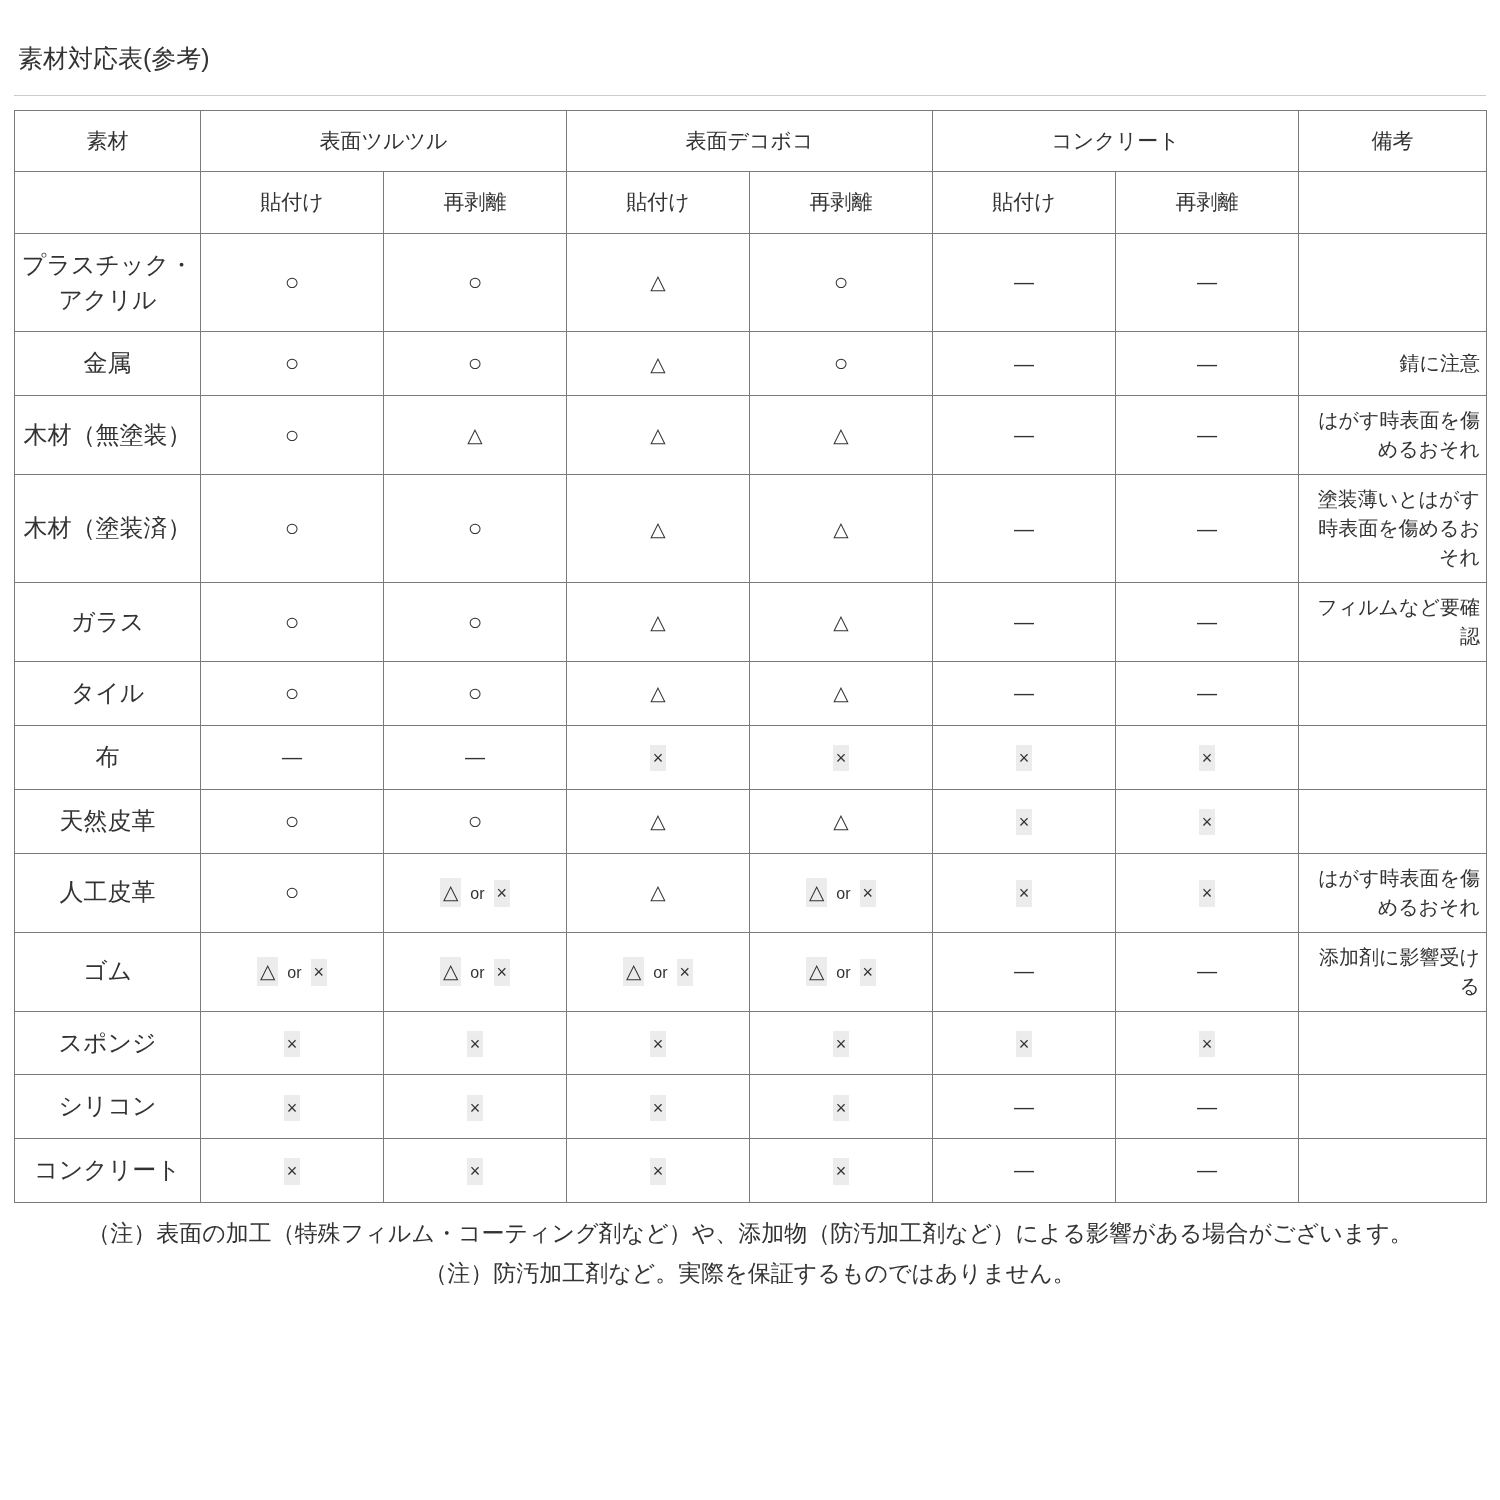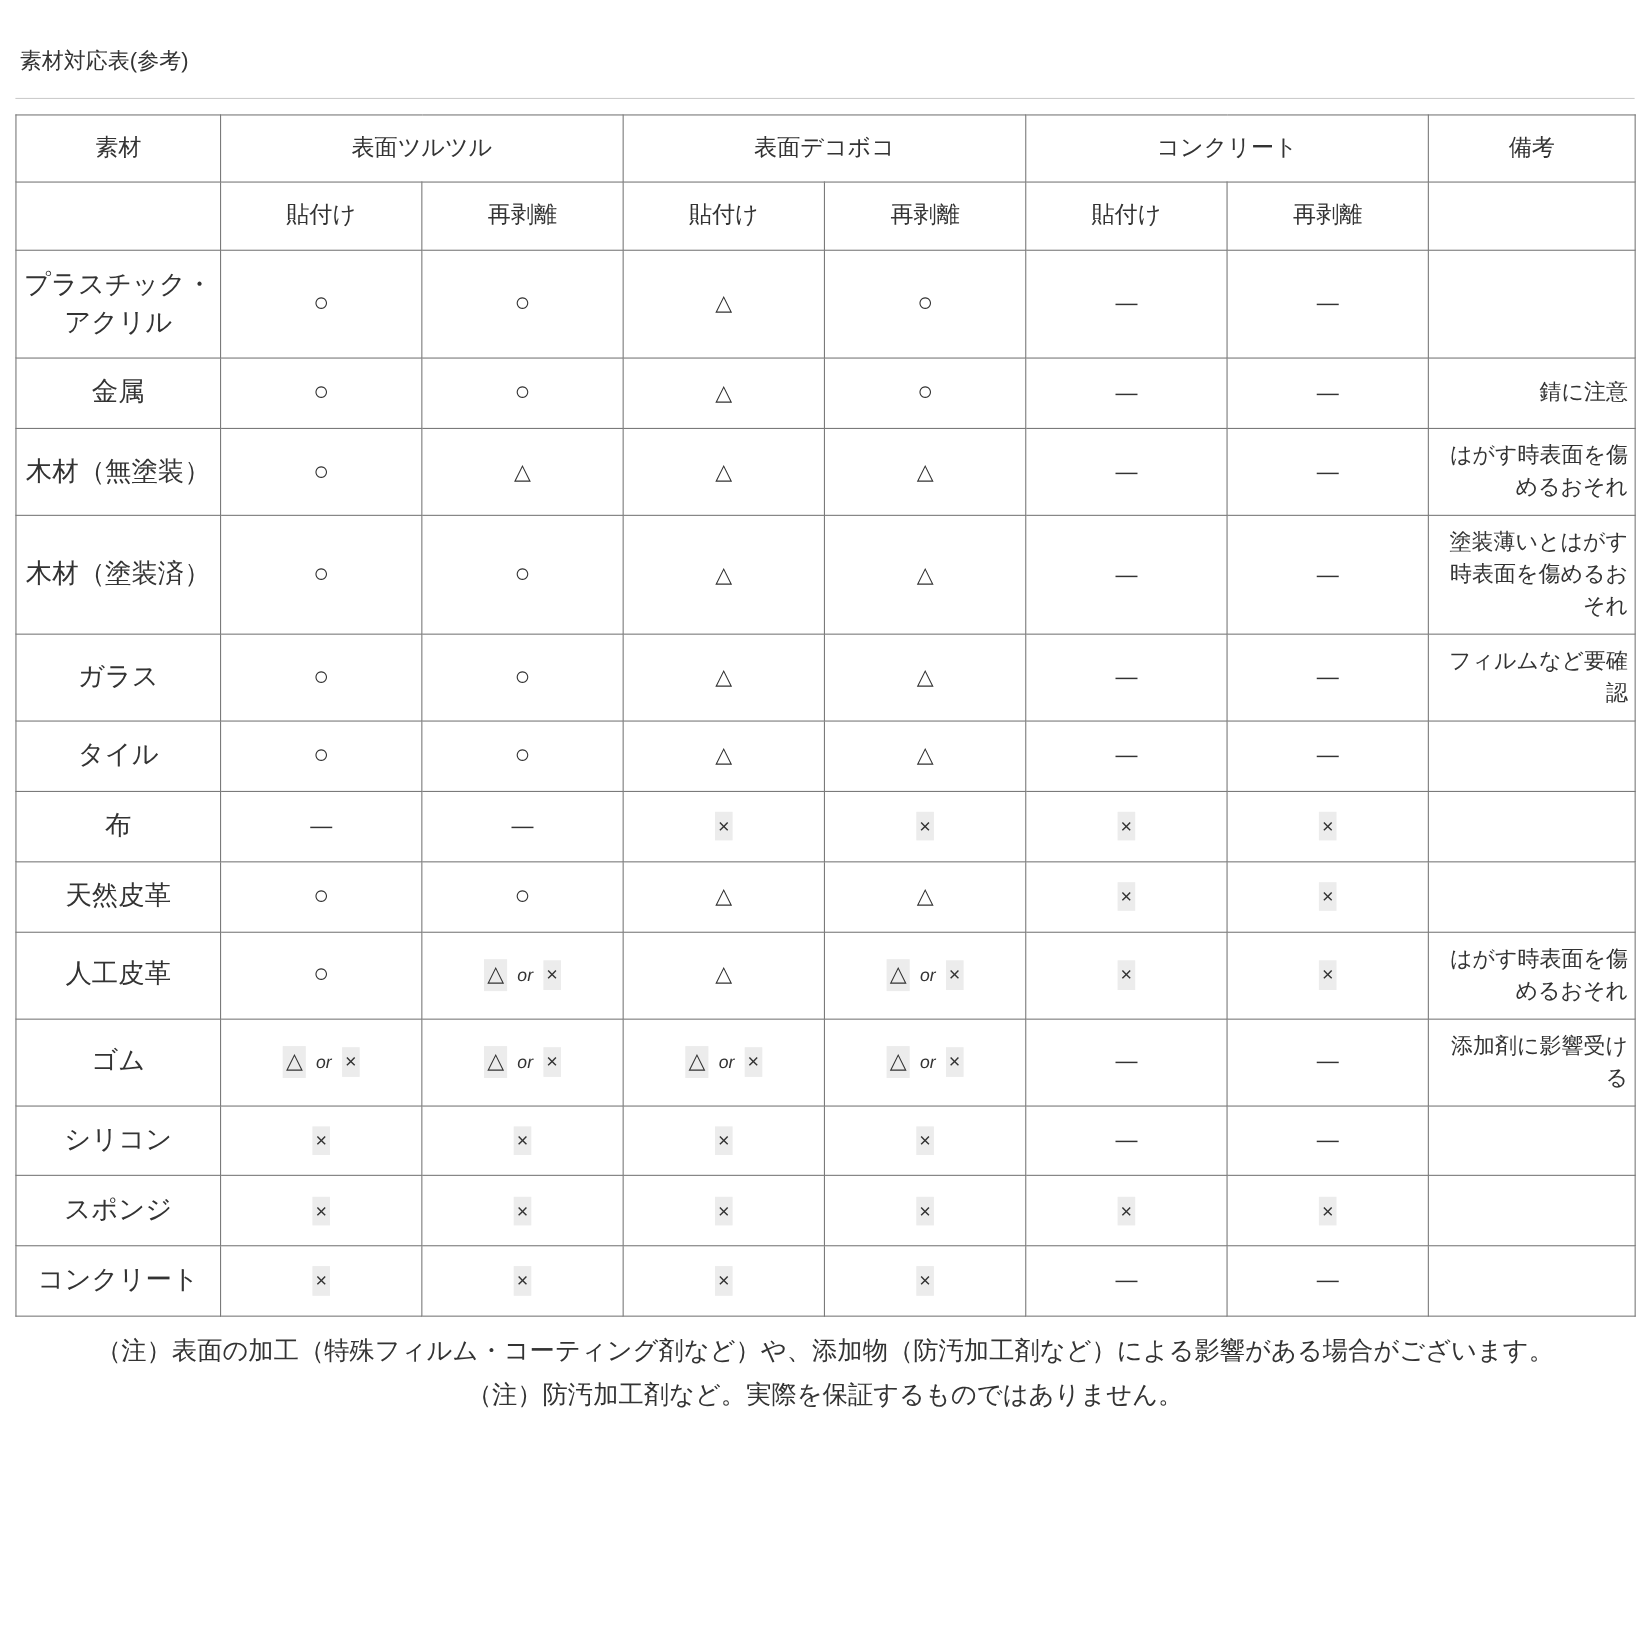--- a/index.html
+++ b/index.html
@@ -9,21 +9,21 @@
     background: #ffffff;
     color: #333333;
     font-family: "Liberation Sans", "DejaVu Sans", sans-serif;
   }
   .page {
     width: 1500px;
     min-height: 1500px;
     padding: 42px 14px 20px 14px;
   }
   .page-title {
-    font-size: 20px;
+    font-size: 25px;
     font-weight: normal;
     margin: 0 0 20px 4px;
     color: #333333;
   }
   .divider {
     border: none;
     border-top: 1px solid #cccccc;
     margin: 0 0 14px 0;
   }
   table.material-table {
@@ -61,21 +61,20 @@
   .sym.circle { font-size: 24px; }
   .sym.tri    { font-size: 20px; }
   .sym.cross  { font-size: 18px; }
   .sym.dash   { font-size: 20px; }
   .sym.hl     { background: #ececec; }
   .or {
     display: inline-block;
     font-size: 16px;
     margin: 0 9px;
     color: #333333;
-    font-style: italic;
   }
   .notes {
     margin: 10px 2px 0 2px;
   }
   .note-line {
     font-size: 23px;
     line-height: 1.75;
     margin: 0;
     color: #333333;
     text-align: center;
@@ -213,37 +212,37 @@
           <td class="mat">ゴム</td>
           <td><span class="sym tri hl">△</span><span class="or">or</span><span class="sym cross hl">×</span></td>
           <td><span class="sym tri hl">△</span><span class="or">or</span><span class="sym cross hl">×</span></td>
           <td><span class="sym tri hl">△</span><span class="or">or</span><span class="sym cross hl">×</span></td>
           <td><span class="sym tri hl">△</span><span class="or">or</span><span class="sym cross hl">×</span></td>
           <td><span class="sym dash">―</span></td>
           <td><span class="sym dash">―</span></td>
           <td class="rem">添加剤に影響受ける</td>
         </tr>
         <tr>
+          <td class="mat">スポンジ</td>
+          <td><span class="sym cross hl">×</span></td>
+          <td><span class="sym cross hl">×</span></td>
+          <td><span class="sym cross hl">×</span></td>
+          <td><span class="sym cross hl">×</span></td>
+          <td><span class="sym cross hl">×</span></td>
+          <td><span class="sym cross hl">×</span></td>
+          <td class="rem"></td>
+        </tr>
+        <tr>
           <td class="mat">シリコン</td>
           <td><span class="sym cross hl">×</span></td>
           <td><span class="sym cross hl">×</span></td>
           <td><span class="sym cross hl">×</span></td>
           <td><span class="sym cross hl">×</span></td>
           <td><span class="sym dash">―</span></td>
           <td><span class="sym dash">―</span></td>
-          <td class="rem"></td>
-        </tr>
-        <tr>
-          <td class="mat">スポンジ</td>
-          <td><span class="sym cross hl">×</span></td>
-          <td><span class="sym cross hl">×</span></td>
-          <td><span class="sym cross hl">×</span></td>
-          <td><span class="sym cross hl">×</span></td>
-          <td><span class="sym cross hl">×</span></td>
-          <td><span class="sym cross hl">×</span></td>
           <td class="rem"></td>
         </tr>
         <tr>
           <td class="mat">コンクリート</td>
           <td><span class="sym cross hl">×</span></td>
           <td><span class="sym cross hl">×</span></td>
           <td><span class="sym cross hl">×</span></td>
           <td><span class="sym cross hl">×</span></td>
           <td><span class="sym dash">―</span></td>
           <td><span class="sym dash">―</span></td>

